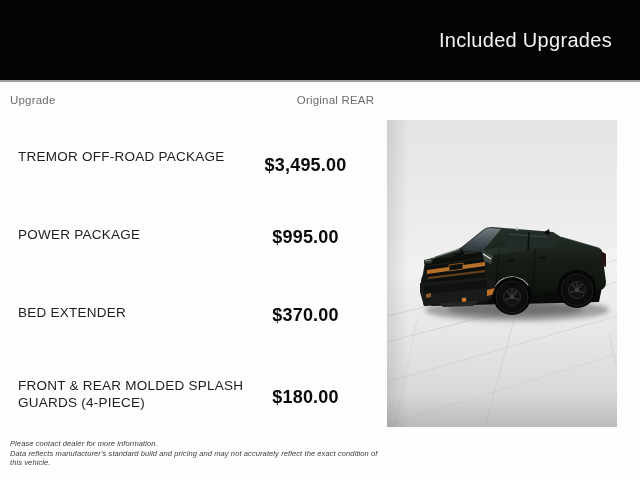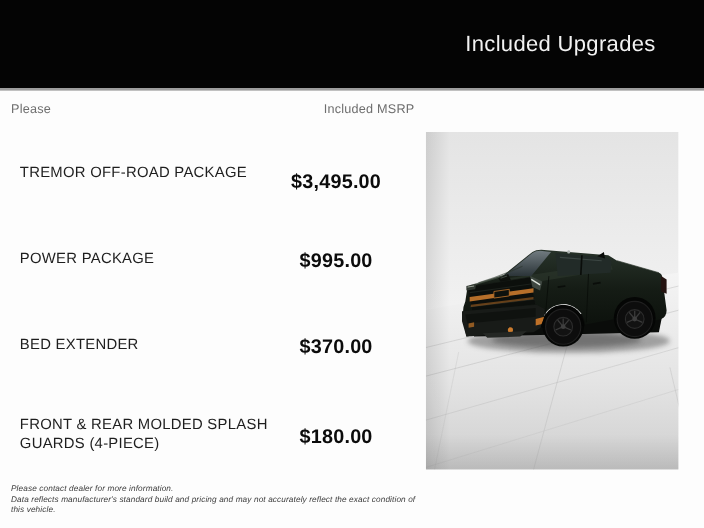--- a/index.html
+++ b/index.html
@@ -4,21 +4,21 @@
 <style>
   html,body{margin:0;padding:0;background:#ffffff;}
   .stage{
     position:relative;width:640px;height:480px;background:#fdfdfd;overflow:hidden;
     font-family:"Liberation Sans",sans-serif;-webkit-font-smoothing:antialiased;
   }
   
   .banner{
     position:absolute;left:0;top:0;width:640px;height:82px;background:#040404;
     display:flex;align-items:center;justify-content:flex-end;
-    padding-right:44px;box-sizing:border-box;
+    padding-right:28px;box-sizing:border-box;
     border-bottom:2px solid #9e9e9e;
   }
   .banner-title{font-size:20px;font-weight:400;color:#f2f2f2;letter-spacing:.3px;}
   
   .col-headers{
     position:absolute;left:10px;top:94px;width:378px;display:flex;align-items:center;
     font-size:11.5px;color:#6e6e6e;letter-spacing:.2px;
   }
   .col-upgrade{flex:1;}
   .col-msrp{width:105px;text-align:center;}
@@ -53,22 +53,22 @@
 </head>
 <body>
 
 <div class="stage">
 
   <div class="banner">
     <div class="banner-title">Included Upgrades</div>
   </div>
 
   <div class="col-headers">
-    <div class="col-upgrade">Please</div>
-    <div class="col-msrp">Included MSRP</div>
+    <div class="col-upgrade">Upgrade</div>
+    <div class="col-msrp">Original REAR</div>
   </div>
 
   <div class="u-row row-1">
     <div class="label">TREMOR OFF-ROAD PACKAGE</div>
     <div class="price">$3,495.00</div>
   </div>
   <div class="u-row row-2">
     <div class="label">POWER PACKAGE</div>
     <div class="price">$995.00</div>
   </div>

